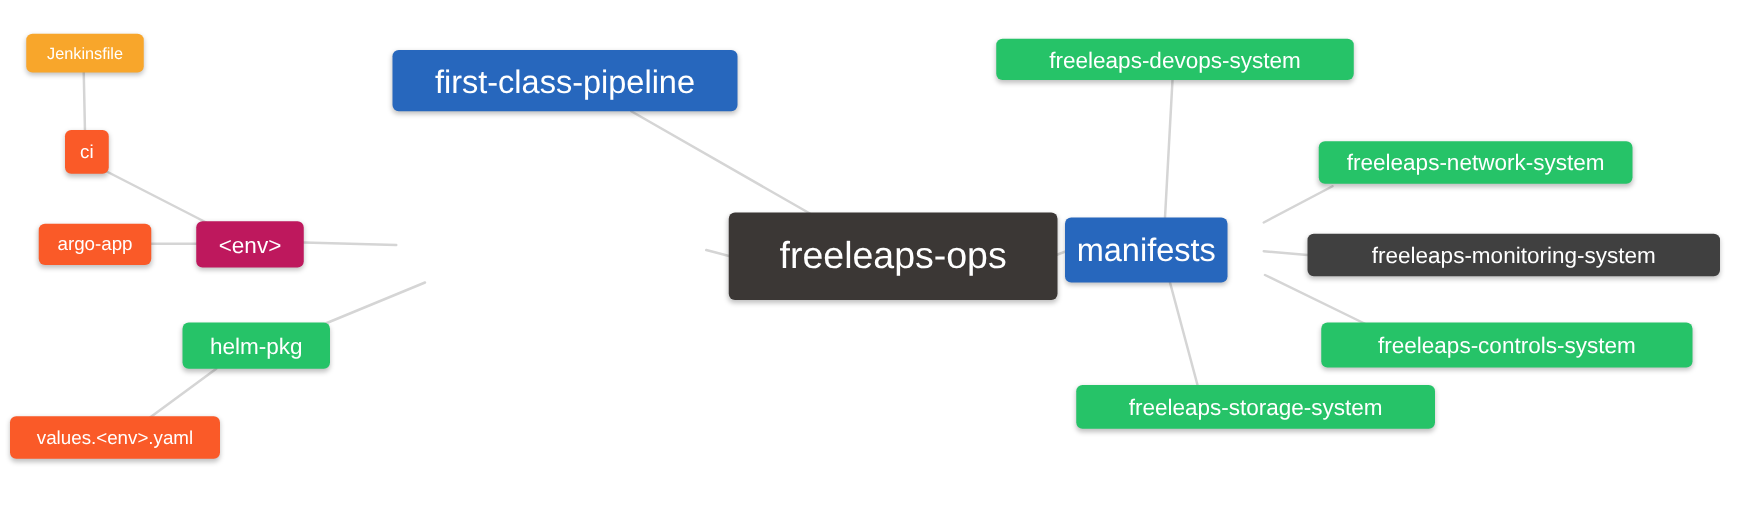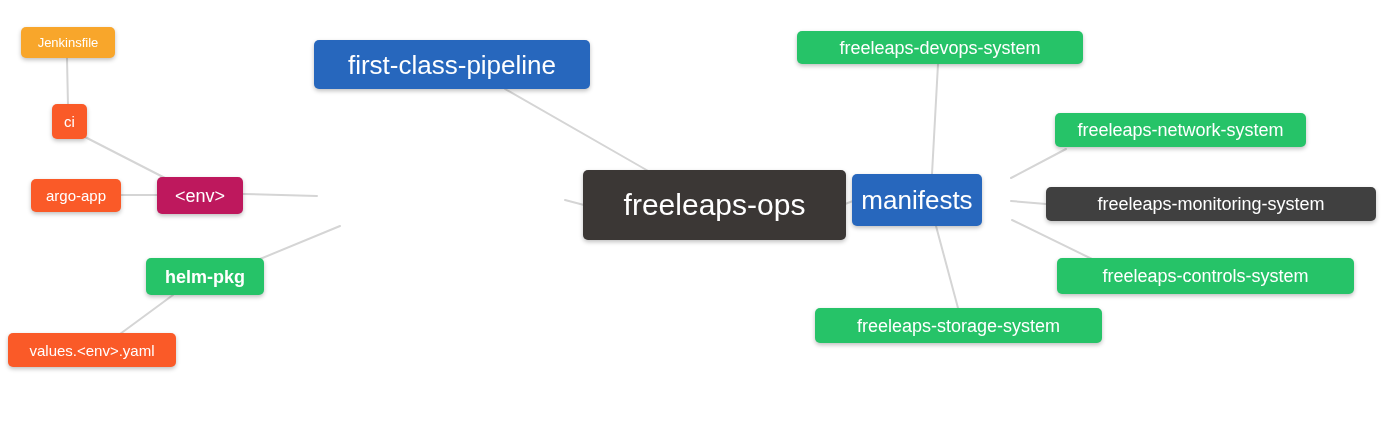--- a/index.html
+++ b/index.html
@@ -55,23 +55,23 @@
       <line x1="932" y1="174" x2="938" y2="64" stroke="#d5d5d5" stroke-width="2" stroke-linecap="round"></line>
       <line x1="1011" y1="178" x2="1066" y2="149" stroke="#d5d5d5" stroke-width="2" stroke-linecap="round"></line>
       <line x1="1011" y1="201" x2="1046" y2="204" stroke="#d5d5d5" stroke-width="2" stroke-linecap="round"></line>
       <line x1="1012" y1="220" x2="1092" y2="259" stroke="#d5d5d5" stroke-width="2" stroke-linecap="round"></line>
       <line x1="936" y1="226" x2="958" y2="308" stroke="#d5d5d5" stroke-width="2" stroke-linecap="round"></line>
     </svg>
 <div class="node" style="left: 21px; top: 27px; width: 94px; height: 31px; font-size: 13px; background: rgb(248, 166, 43);">Jenkinsfile</div>
     <div class="node" style="left: 52px; top: 104px; width: 35px; height: 35px; font-size: 15px; background: rgb(250, 90, 40);">ci</div>
     <div class="node" style="left: 31px; top: 179px; width: 90px; height: 33px; font-size: 15px; background: rgb(250, 90, 40);">argo-app</div>
     <div class="node" style="left: 157px; top: 177px; width: 86px; height: 37px; font-size: 18px; background: #be185d;">&lt;env&gt;</div>
-    <div class="node" style="left: 146px; top: 258px; width: 118px; height: 37px; font-size: 18px; background: rgb(38, 195, 104); font-weight: bold;">helm-pkg</div>
+    <div class="node" style="left: 146px; top: 258px; width: 118px; height: 37px; font-size: 18px; background: rgb(38, 195, 104);">helm-pkg</div>
     <div class="node" style="left: 8px; top: 333px; width: 168px; height: 34px; font-size: 15px; background: rgb(250, 90, 40);">values.&lt;env&gt;.yaml</div>
     <div class="node" style="left: 314px; top: 40px; width: 276px; height: 49px; font-size: 26px; background: rgb(39, 103, 189);">first-class-pipeline</div>
     <div class="node" style="left: 583px; top: 170px; width: 263px; height: 70px; font-size: 30px; background: rgb(59, 55, 53);">freeleaps-ops</div>
     <div class="node" style="left: 852px; top: 174px; width: 130px; height: 52px; font-size: 26px; background: rgb(39, 103, 189);">manifests</div>
     <div class="node" style="left: 797px; top: 31px; width: 286px; height: 33px; font-size: 18px; background: rgb(38, 195, 104);">freeleaps-devops-system</div>
     <div class="node" style="left: 1055px; top: 113px; width: 251px; height: 34px; font-size: 18px; background: rgb(38, 195, 104);">freeleaps-network-system</div>
     <div class="node" style="left: 1046px; top: 187px; width: 330px; height: 34px; font-size: 18px; background: #404040;">freeleaps-monitoring-system</div>
     <div class="node" style="left: 1057px; top: 258px; width: 297px; height: 36px; font-size: 18px; background: rgb(38, 195, 104);">freeleaps-controls-system</div>
-    <div class="node" style="left: 815px; top: 308px; width: 287px; height: 35px; font-size: 18px; background: rgb(38, 195, 104); text-align: right;">freeleaps-storage-system</div>
+    <div class="node" style="left: 861px; top: 308px; width: 287px; height: 35px; font-size: 18px; background: rgb(38, 195, 104); text-align: right;">freeleaps-storage-system</div>
   </div>
 
 </body></html>

